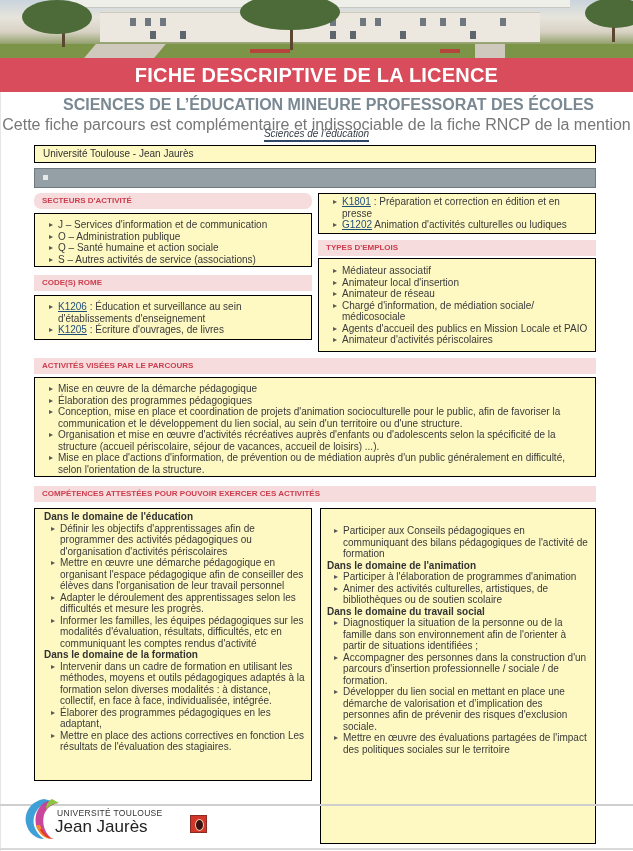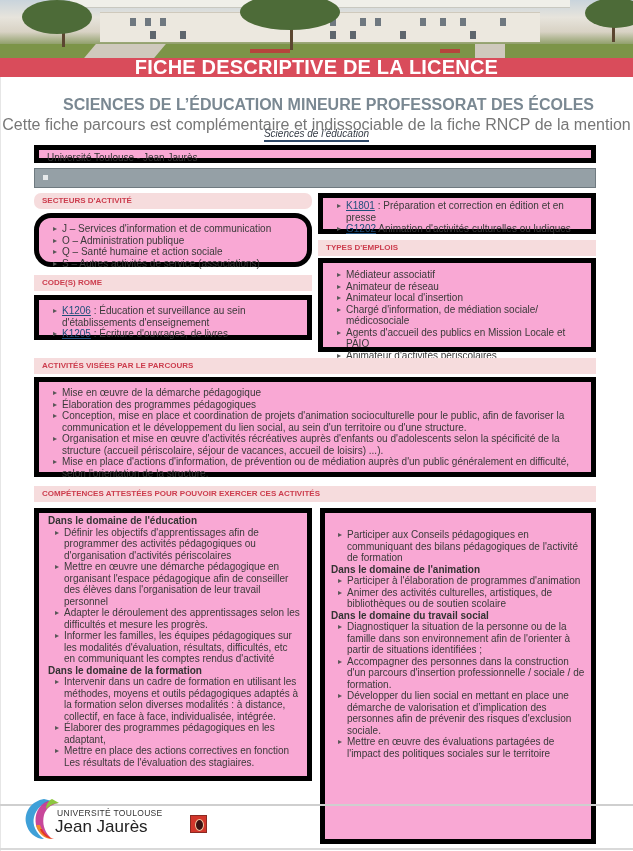--- a/index.html
+++ b/index.html
@@ -14,33 +14,33 @@
     .hero .building { position: absolute; top: 12px; left: 100px; width: 440px; height: 30px; background: #ece8df; border-top: 1px solid #cfc9bc; }
     .hero .win { position: absolute; top: 18px; width: 6px; height: 8px; background: #6f7880; }
     .hero .win2 { position: absolute; top: 31px; width: 6px; height: 8px; background: #5e666d; }
     .hero .tree { position: absolute; border-radius: 50%; background: #4d6b38; }
     .hero .trunk { position: absolute; width: 3px; background: #5b4630; }
     .hero .lawn { position: absolute; left: 0; top: 44px; width: 633px; height: 14px; background: #7c9448; }
     .hero .path { position: absolute; top: 44px; height: 14px; background: #cfc9bd; }
     .hero .bench { position: absolute; top: 49px; height: 4px; background: #b5443c; }
 
     .title-band {
-      position: absolute; left: 0; top: 58px; width: 633px; height: 19px;
+      position: absolute; left: 0; top: 58px; width: 633px; height: 34px;
       background: #d94c5b; display: flex; align-items: center; justify-content: center;
     }
     .title-band h1 { color: #ffffff; font-size: 20px; font-weight: bold; letter-spacing: 0.2px; }
 
     .subtitle { position: absolute; left: 0; top: 96px; width: 633px; text-align: center;
       color: #7a8892; font-size: 16px; font-weight: bold; margin-left: 12px; }
     .note { position: absolute; left: 0; top: 116px; width: 633px; text-align: center;
       color: #777777; font-size: 16px; }
     .mention-link { position: absolute; left: 0; top: 128px; width: 633px; text-align: center; font-size: 10px; font-style: italic; }
     .mention-link span { color: #333a44; border-bottom: 2px solid #2e4866; padding-bottom: 1px; cursor: pointer; }
 
-    .box { position: absolute; border: 5px solid #000000; background: #f9a8d4; }
+    .box { position: absolute; border: 1px solid #000000; background: #fef9c3; }
     .univ-box { left: 34px; top: 145px; width: 562px; height: 18px; font-size: 10px; padding: 2px 8px; color: #333; }
 
     .grey-band { position: absolute; left: 34px; top: 168px; width: 562px; height: 20px; background: #95a0a6;
       border: 1px solid #6f7a80; color: #ffffff; font-size: 10px; font-weight: bold; padding: 3px 8px; white-space: nowrap; }
     .grey-band .sq { display: inline-block; width: 5px; height: 5px; background: #e6e9ea; margin-right: 6px; vertical-align: middle; position: relative; top: -1px; }
 
     .pink-head { position: absolute; background: #f6dcdd; color: #cc3d4e; font-size: 8px; font-weight: bold;
       padding: 0 8px; height: 16px; line-height: 16px; white-space: nowrap; }
 
     ul.items { list-style: none; font-size: 10px; line-height: 11.5px; color: #3a3a3a; }
@@ -110,21 +110,21 @@
   <span>Sciences de l’éducation</span>
 </div>
 
 <div class="box univ-box">Université Toulouse - Jean Jaurès</div>
 
 <div class="grey-band">
   <span class="sq"></span>
 </div>
 
 <div class="pink-head" style="left:34px;top:193px;width:278px;border-radius:7px;">SECTEURS D'ACTIVITÉ</div>
-<div class="box" style="left:34px;top:213px;width:278px;height:54px;padding:5px 8px 0 14px;border-radius:17px;">
+<div class="box" style="left:34px;top:213px;width:278px;height:54px;padding:5px 8px 0 14px;">
   <ul class="items">
     <li>J – Services d'information et de communication</li>
     <li>O – Administration publique</li>
     <li>Q – Santé humaine et action sociale</li>
     <li>S – Autres activités de service (associations)</li>
   </ul>
 </div>
 
 <div class="pink-head" style="left:34px;top:275px;width:278px;">CODE(S) ROME</div>
 <div class="box" style="left:34px;top:295px;width:278px;height:45px;padding:5px 8px 0 14px;">
@@ -138,22 +138,22 @@
   <ul class="items">
     <li><span class="lnk">K1801</span><span> : Préparation et correction en édition et en presse</span></li>
     <li><span class="lnk">G1202</span><span> Animation d'activités culturelles ou ludiques</span></li>
   </ul>
 </div>
 
 <div class="pink-head" style="left:318px;top:240px;width:278px;">TYPES D'EMPLOIS</div>
 <div class="box" style="left:318px;top:258px;width:278px;height:94px;padding:6px 6px 0 14px;">
   <ul class="items">
     <li>Médiateur associatif</li>
+    <li>Animateur local d'insertion</li>
     <li>Animateur de réseau</li>
-    <li>Animateur local d'insertion</li>
     <li>Chargé d'information, de médiation sociale/ médicosociale</li>
     <li>Agents d'accueil des publics en Mission Locale et PAIO</li>
     <li>Animateur d'activités périscolaires</li>
   </ul>
 </div>
 
 <div class="pink-head" style="left:34px;top:358px;width:562px;">ACTIVITÉS VISÉES PAR LE PARCOURS</div>
 <div class="box" style="left:34px;top:377px;width:562px;height:100px;padding:5px 8px 0 14px;">
   <ul class="items">
     <li>Mise en œuvre de la démarche pédagogique</li>

